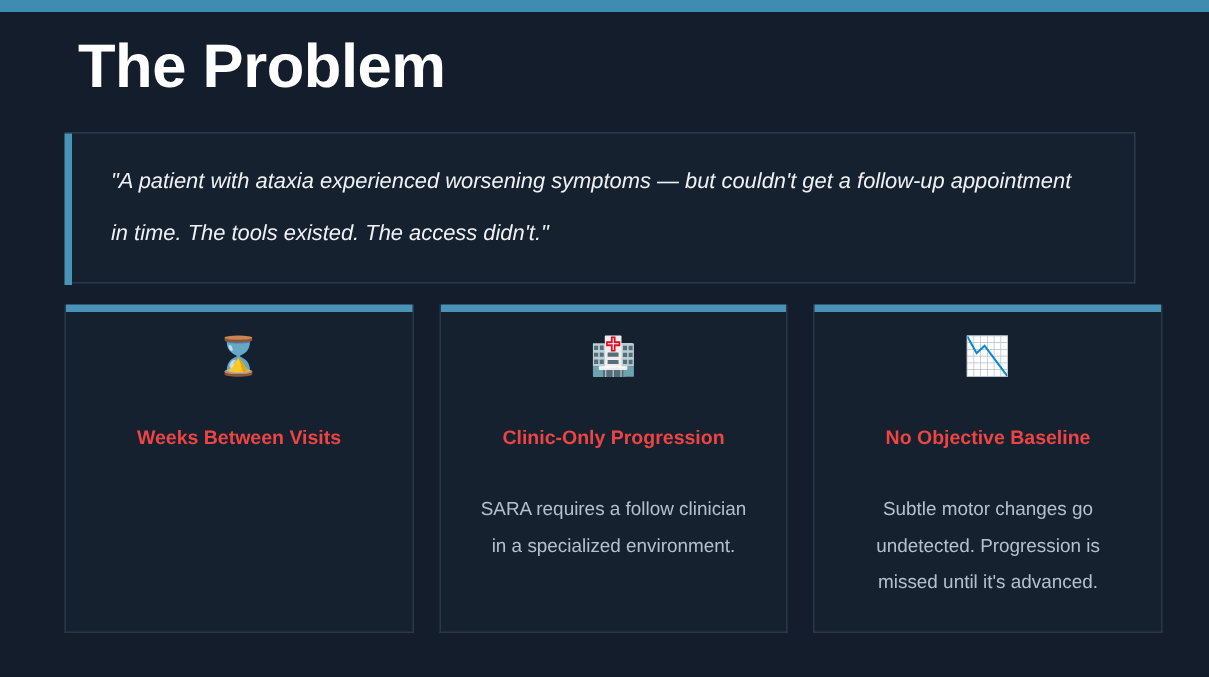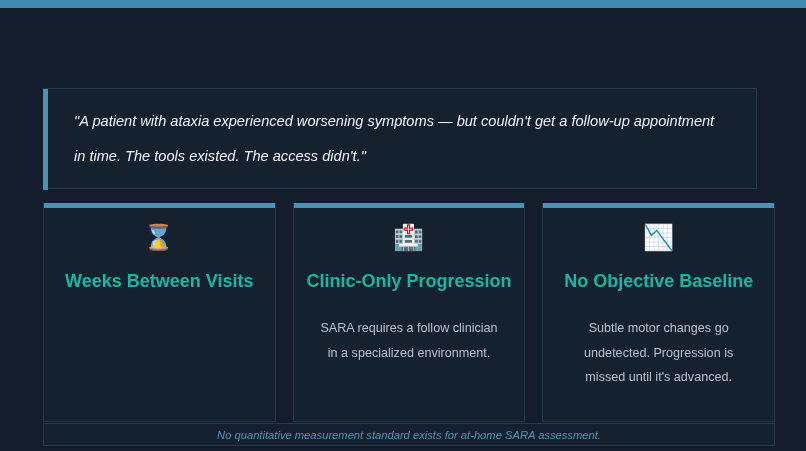--- a/index.html
+++ b/index.html
@@ -103,24 +103,24 @@
     background: #4a93b8;
   }
   .card-icon {
     margin-top: 20px;
     font-size: 25px;
     line-height: 30px;
     height: 30px;
     font-family: "DejaVu Sans", sans-serif;
   }
   .card-title {
-    margin-top: 19px;
-    font-size: 18px;
+    margin-top: 30px;
+    font-size: 13px;
     font-weight: bold;
-    color: #14b8a6;
+    color: #ef4444;
     text-align: center;
     line-height: 18px;
     white-space: nowrap;
   }
   .card-body {
     margin-top: 26px;
     width: 190px;
     font-size: 12.6px;
     color: #b4c0cb;
     text-align: center;
@@ -148,20 +148,21 @@
     white-space: nowrap;
   }
 </style>
 </head>
 <body>
 
 <div class="slide">
 
   <div class="top-bar"></div>
 
+  <div class="page-title">The Problem</div>
 
   <div class="quote-block">
     <div class="quote-accent"></div>
     <div class="quote-text">"A patient with ataxia experienced worsening symptoms — but couldn't get a follow-up appointment in time. The tools existed. The access didn't."</div>
   </div>
 
   <div class="cards">
 
     <div class="card">
       <div class="card-accent"></div>
@@ -178,17 +179,14 @@
 
     <div class="card">
       <div class="card-accent"></div>
       <div class="card-icon">📉</div>
       <div class="card-title">No Objective Baseline</div>
       <div class="card-body">Subtle motor changes go undetected. Progression is missed until it's advanced.</div>
     </div>
 
   </div>
 
-  <div class="footer-band">
-    <div class="footer-text">No quantitative measurement standard exists for at-home SARA assessment.</div>
-  </div>
 
 </div>
 
 </body></html>

